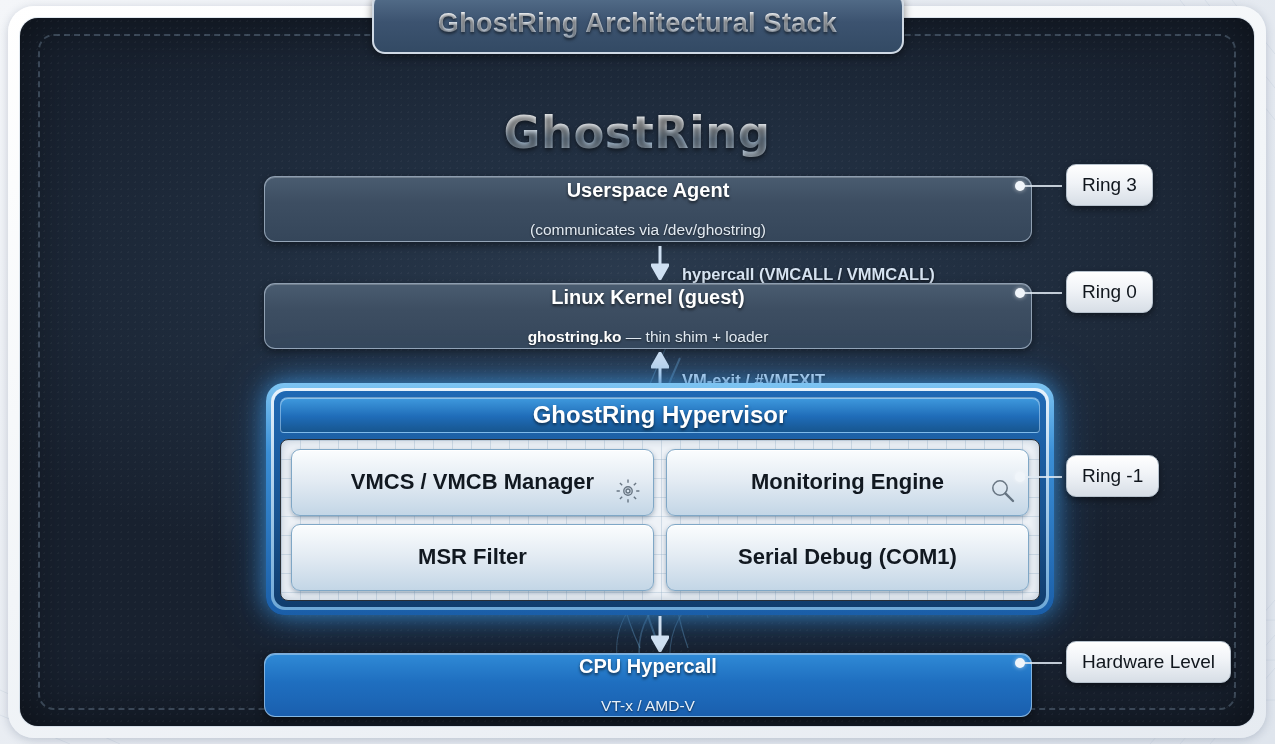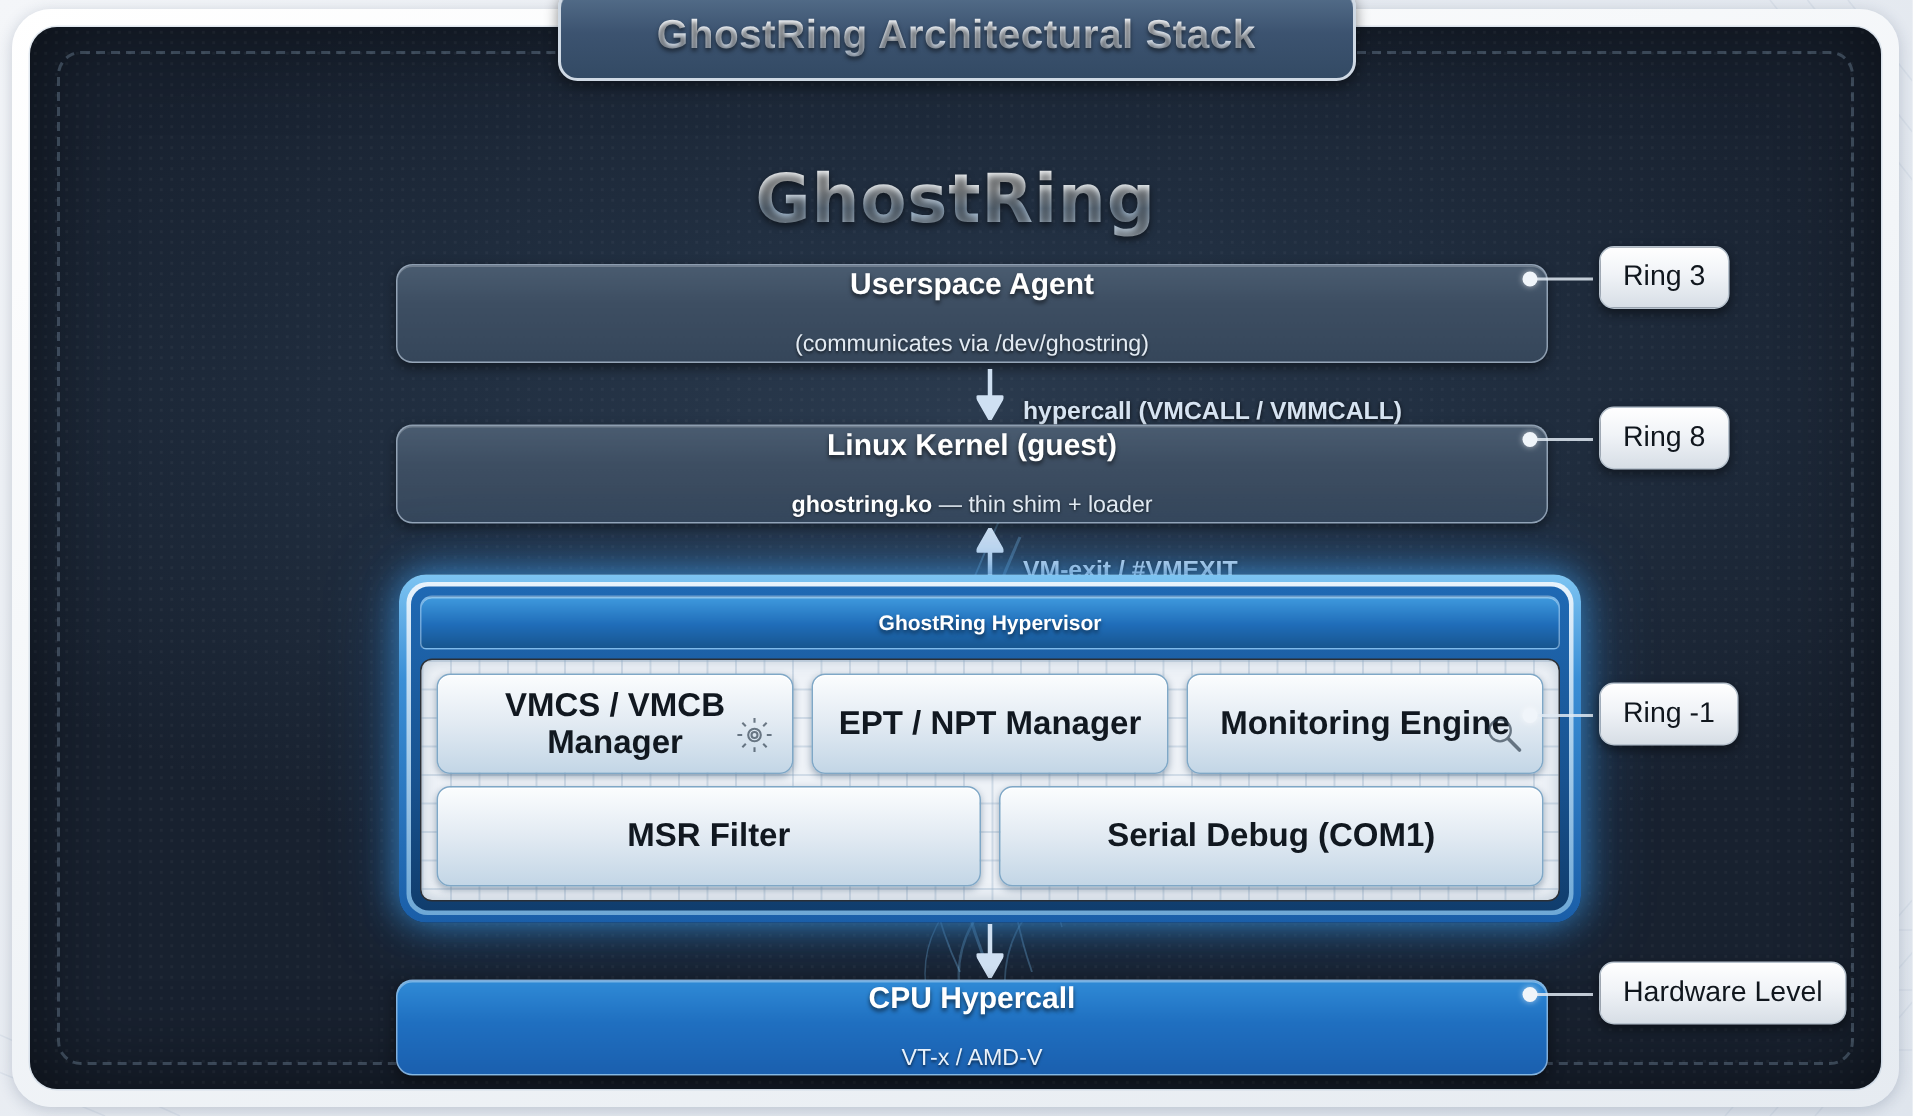--- a/index.html
+++ b/index.html
@@ -195,21 +195,21 @@
   }
   #hv-header {
     height: 36px; flex: none;
     border-radius: 8px 8px 4px 4px;
     background: linear-gradient(180deg,#3f9ade 0%,#1f6cb8 55%,#17568f 100%);
     border: 1px solid rgba(180,215,245,.55);
     display: flex; align-items: center; justify-content: center;
     box-shadow: inset 0 1px 0 rgba(255,255,255,.4);
   }
   #hv-header .txt {
-    font-size: 14px; font-weight: bold; color: #ffffff;
+    font-size: 24px; font-weight: bold; color: #ffffff;
     text-shadow: 0 2px 3px rgba(0,0,0,.55);
   }
   #hv-body {
     margin-top: 6px;
     flex: 1;
     border-radius: 8px;
     background-color: #eef2f7;
     background-image:
       linear-gradient(rgba(150,175,200,.35) 1px, transparent 1px),
       linear-gradient(90deg, rgba(150,175,200,.35) 1px, transparent 1px);
@@ -352,23 +352,20 @@
                       <g stroke="#2b3a49" stroke-width="1.4" fill="none">
                         <circle cx="13" cy="13" r="4.2"></circle>
                         <circle cx="13" cy="13" r="2"></circle>
                         <path d="M13 1.6 L13 4.8 M13 21.2 L13 24.4 M1.6 13 L4.8 13 M21.2 13 L24.4 13
                                  M4.9 4.9 L7.2 7.2 M18.8 18.8 L21.1 21.1 M21.1 4.9 L18.8 7.2 M7.2 18.8 L4.9 21.1"></path>
                       </g>
                     </svg>
                   </span>
                 </div>
                 <div class="module">
-                  <span class="m-label">EPT / NPT Manager</span>
-                </div>
-                <div class="module">
                   <span class="m-label">Monitoring Engine</span>
                   <span class="m-icon">
                     <svg width="27" height="27" viewBox="0 0 27 27">
                       <g stroke="#2b3a49" stroke-width="1.5" fill="none">
                         <circle cx="11" cy="11" r="7.2"></circle>
                         <path d="M16.4 16.4 L24 24" stroke-width="2.4" stroke-linecap="round"></path>
                       </g>
                     </svg>
                   </span>
                 </div>
@@ -400,21 +397,21 @@
         <div class="l-sub">VT-x / AMD-V</div>
       </div>
 
       <div class="connector" style="left:1000px; top:167px; width:42px;"></div>
       <div class="ring-pill" style="left:1046px; top:146px;">
         <span>Ring 3</span>
       </div>
 
       <div class="connector" style="left:1000px; top:274px; width:42px;"></div>
       <div class="ring-pill" style="left:1046px; top:253px;">
-        <span>Ring 8</span>
+        <span>Ring 0</span>
       </div>
 
       <div class="connector" style="left:1000px; top:458px; width:42px;"></div>
       <div class="ring-pill" style="left:1046px; top:437px;">
         <span>Ring -1</span>
       </div>
 
       <div class="connector" style="left:1000px; top:644px; width:42px;"></div>
       <div class="ring-pill" style="left:1046px; top:623px;">
         <span>Hardware Level</span>

